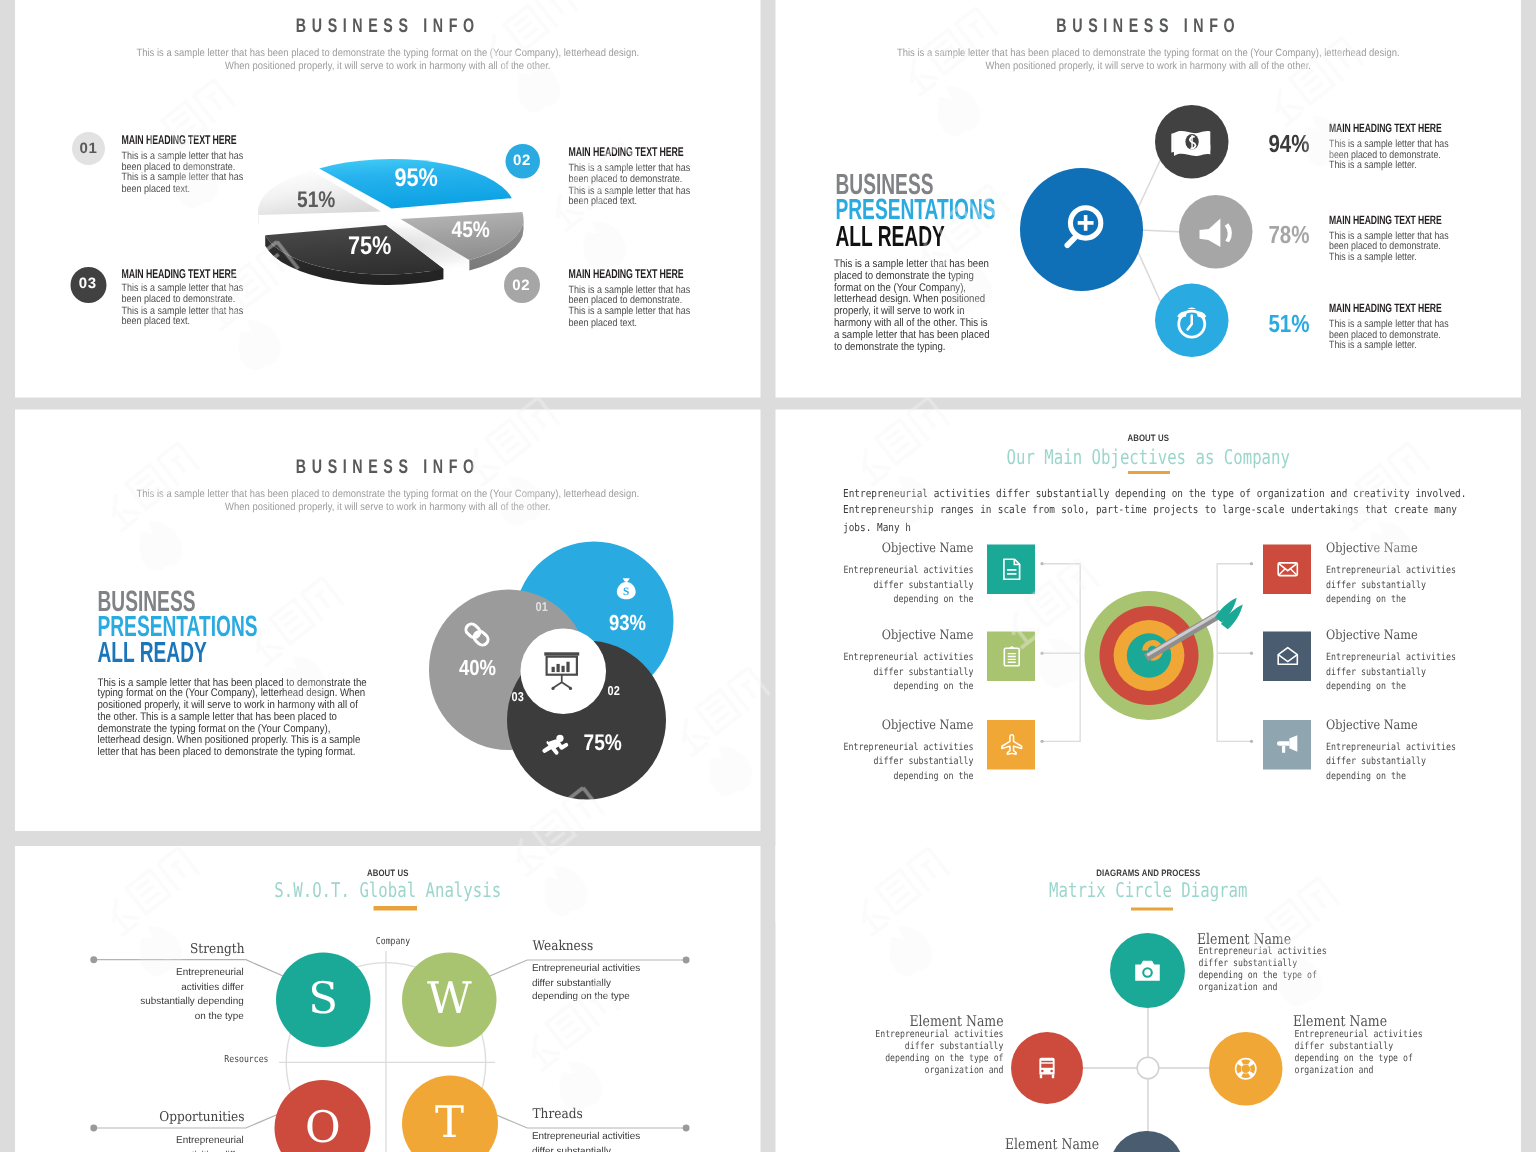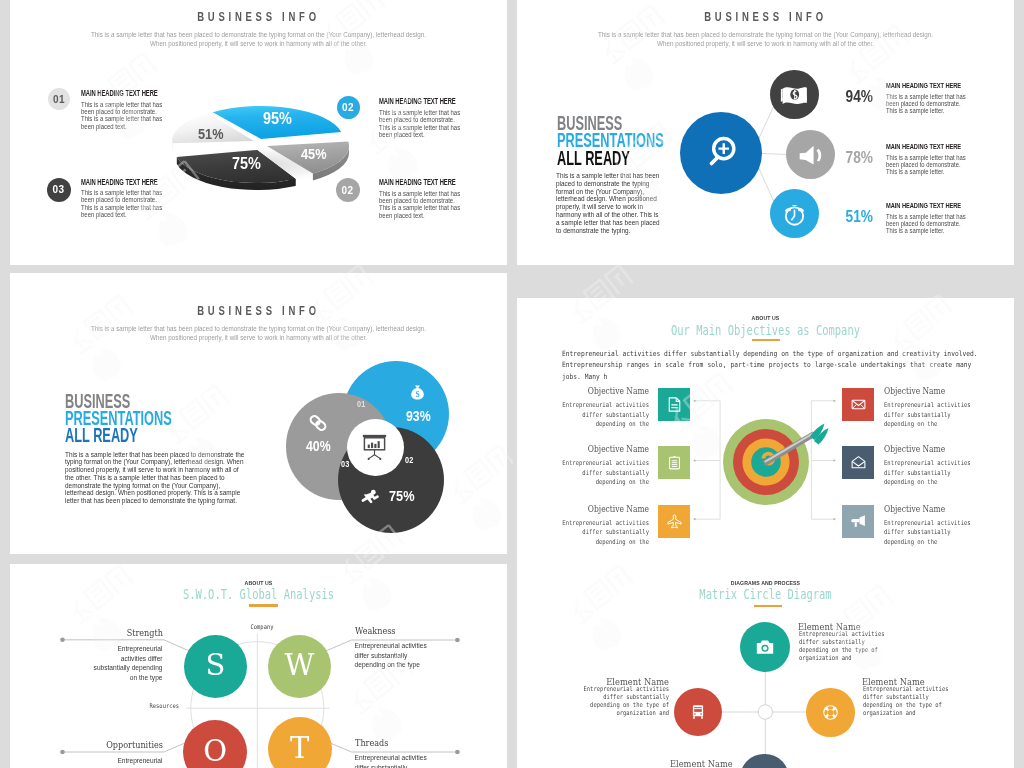--- a/index.html
+++ b/index.html
@@ -4,21 +4,21 @@
 <title>Business Presentation Slides</title>
 <style>
   html,body{margin:0;padding:0;}
   body{width:1024px;height:768px;background:#dcdcdc;overflow:hidden;
        font-family:"Liberation Sans",sans-serif;}
   .grid{position:absolute;left:0;top:0;width:1024px;height:768px;}
   .slide{position:absolute;background:#fff;overflow:hidden;}
   .s1{left:10px;top:0;width:497px;height:265px;}
   .s2{left:517px;top:0;width:497px;height:265px;}
   .s3{left:10px;top:273px;width:497px;height:281px;}
-  .s4{left:517px;top:273px;width:497px;height:342px;margin-top:25px;}
+  .s4{left:517px;top:273px;width:497px;height:342px;}
   .s5{left:10px;top:564px;width:497px;height:204px;}
   .s6{left:517px;top:564px;width:497px;height:204px;}
 
   
   .bi-title{position:absolute;width:100%;text-align:center;line-height:1;
      font-family:"Liberation Sans",sans-serif;font-weight:bold;
      font-size:13.2px;letter-spacing:5.2px;color:#58595B;
      transform:scaleX(0.72);transform-origin:center top;}
   .bi-sub{position:absolute;width:100%;text-align:center;line-height:1;
      font-size:7.1px;color:#9c9c9c;letter-spacing:0.02px;

